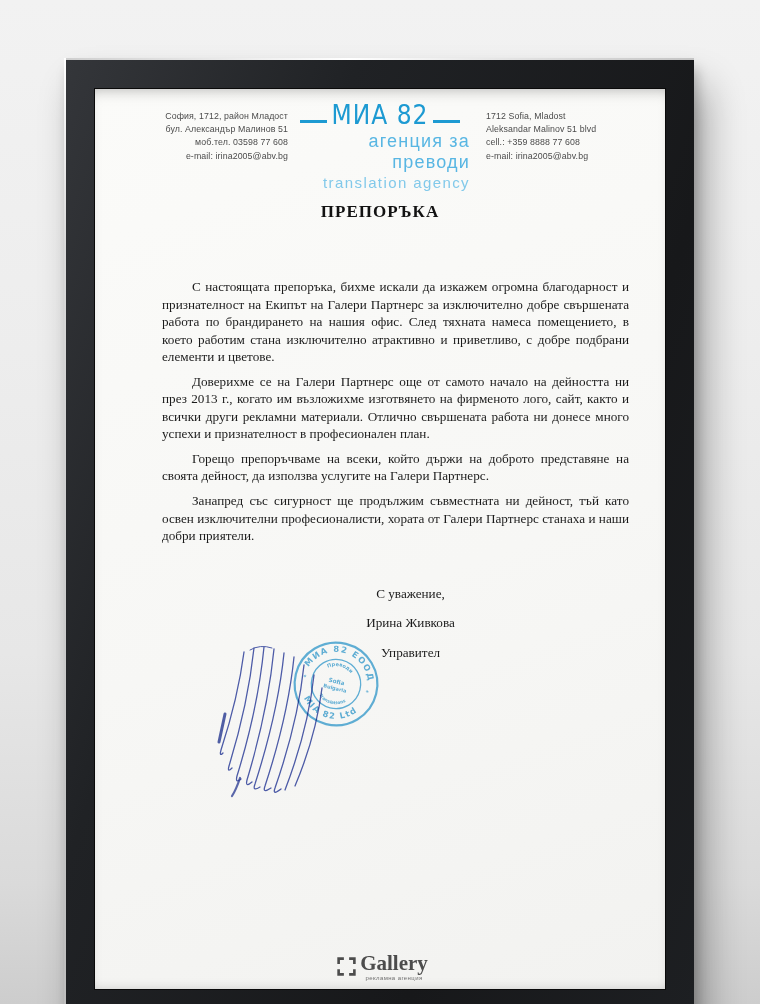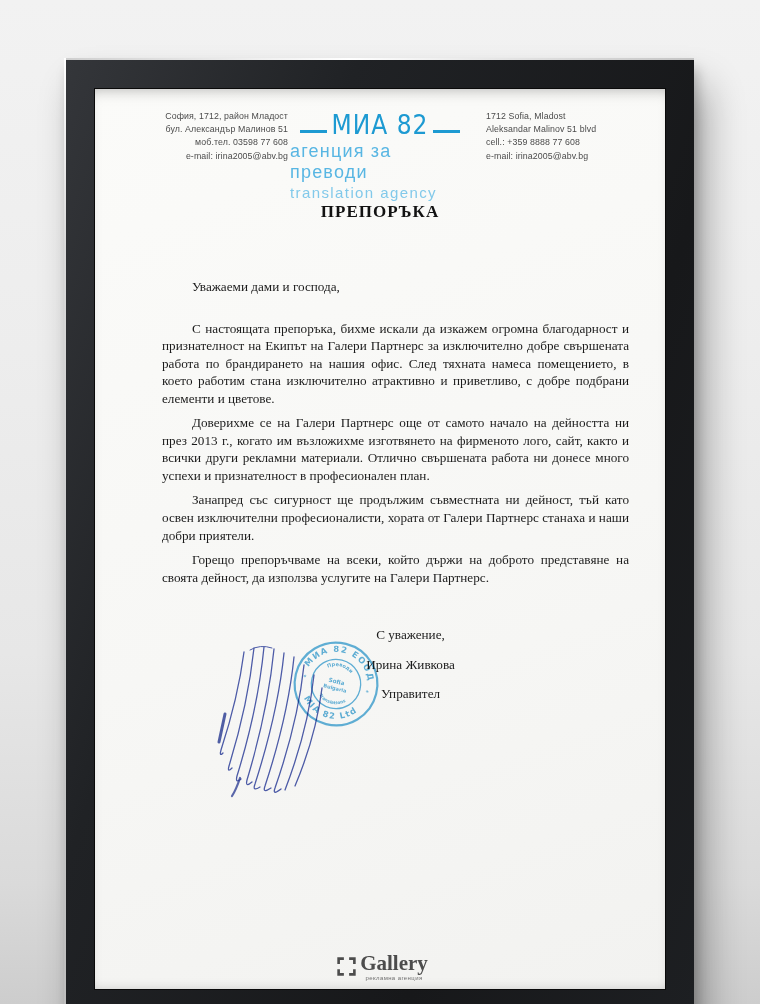--- a/index.html
+++ b/index.html
@@ -26,21 +26,21 @@
   }
   .paper {
     position:relative; width:100%; height:100%;
     background:linear-gradient(160deg,#fbfbf9 0%,#f7f7f5 55%,#f2f2f0 100%);
     box-shadow: inset 0 0 0 1px #0a0a0a, inset 0 10px 16px -10px rgba(0,0,0,.35), inset 0 -8px 14px -10px rgba(0,0,0,.25);
   }
   
   .addr { position:absolute; top:22px; font-size:8.8px; line-height:1.5; color:#4b4b4b; letter-spacing:.1px; }
   .addr-bg { left:36px; width:158px; text-align:right; }
   .addr-en { left:392px; width:175px; text-align:left; }
-  .logo { position:absolute; left:196px; top:24px; width:180px; text-align:left; }
+  .logo { position:absolute; left:196px; top:14px; width:180px; text-align:right; }
   .logo-name-row { display:flex; align-items:flex-end; justify-content:center; gap:5px; }
   .logo-dash { width:27px; height:3px; background:#1d9ad2; margin-bottom:5px; }
   .logo-name { font-family:"DejaVu Sans",sans-serif; font-size:26px; line-height:1; color:#1d9ad2; letter-spacing:1px; font-stretch:condensed; }
   .logo-sub-bg { margin-top:3px; font-size:18px; color:#58b6e3; letter-spacing:1.2px; }
   .logo-sub-en { margin-top:1px; font-size:15px; color:#82c9ea; letter-spacing:1.4px; }
   
   .title { position:absolute; top:114px; left:0; right:0; text-align:center;
            font-family:"Liberation Serif",serif; font-weight:bold; font-size:17px; letter-spacing:1px; color:#121212; }
   .body-flow { position:absolute; top:190px; left:68px; width:467px;
                font-family:"Liberation Serif",serif; font-size:13.2px; line-height:1.33; color:#1b1b1b; }
@@ -88,25 +88,24 @@
       <div class="addr addr-en">
         <div>1712 Sofia, Mladost</div>
         <div>Aleksandar Malinov 51 blvd</div>
         <div>cell.: +359 8888 77 608</div>
         <div>e-mail: irina2005@abv.bg</div>
       </div>
 
       <div class="title">ПРЕПОРЪКА</div>
 
       <div class="body-flow">
-        <p class="salutation">Уважаеми дами и господа,</p>
         <p>С настоящата препоръка, бихме искали да изкажем огромна благодарност и признателност на Екипът на Галери Партнерс за изключително добре свършената работа по брандирането на нашия офис. След тяхната намеса помещението, в което работим стана изключително атрактивно и приветливо, с добре подбрани елементи и цветове.</p>
         <p>Доверихме се на Галери Партнерс още от самото начало на дейността ни през 2013 г., когато им възложихме изготвянето на фирменото лого, сайт, както и всички други рекламни материали. Отлично свършената работа ни донесе много успехи и признателност в професионален план.</p>
+        <p>Горещо препоръчваме на всеки, който държи на доброто представяне на своята дейност, да използва услугите на Галери Партнерс.</p>
         <p>Занапред със сигурност ще продължим съвместната ни дейност, тъй като освен изключителни професионалисти, хората от Галери Партнерс станаха и наши добри приятели.</p>
-        <p>Горещо препоръчваме на всеки, който държи на доброто представяне на своята дейност, да използва услугите на Галери Партнерс.</p>
 
         <p class="sig sig-closing">С уважение,</p>
         <p class="sig sig-line">Ирина Живкова</p>
         <p class="sig sig-line">Управител</p>
       </div>
 
       <svg class="stamp" viewBox="0 0 200 200" aria-hidden="true">
         <defs>
           <path id="arcTop" d="M 27,100 A 73,73 0 0 1 173,100"></path>
           <path id="arcBot" d="M 21,100 A 79,79 0 0 0 179,100"></path>

